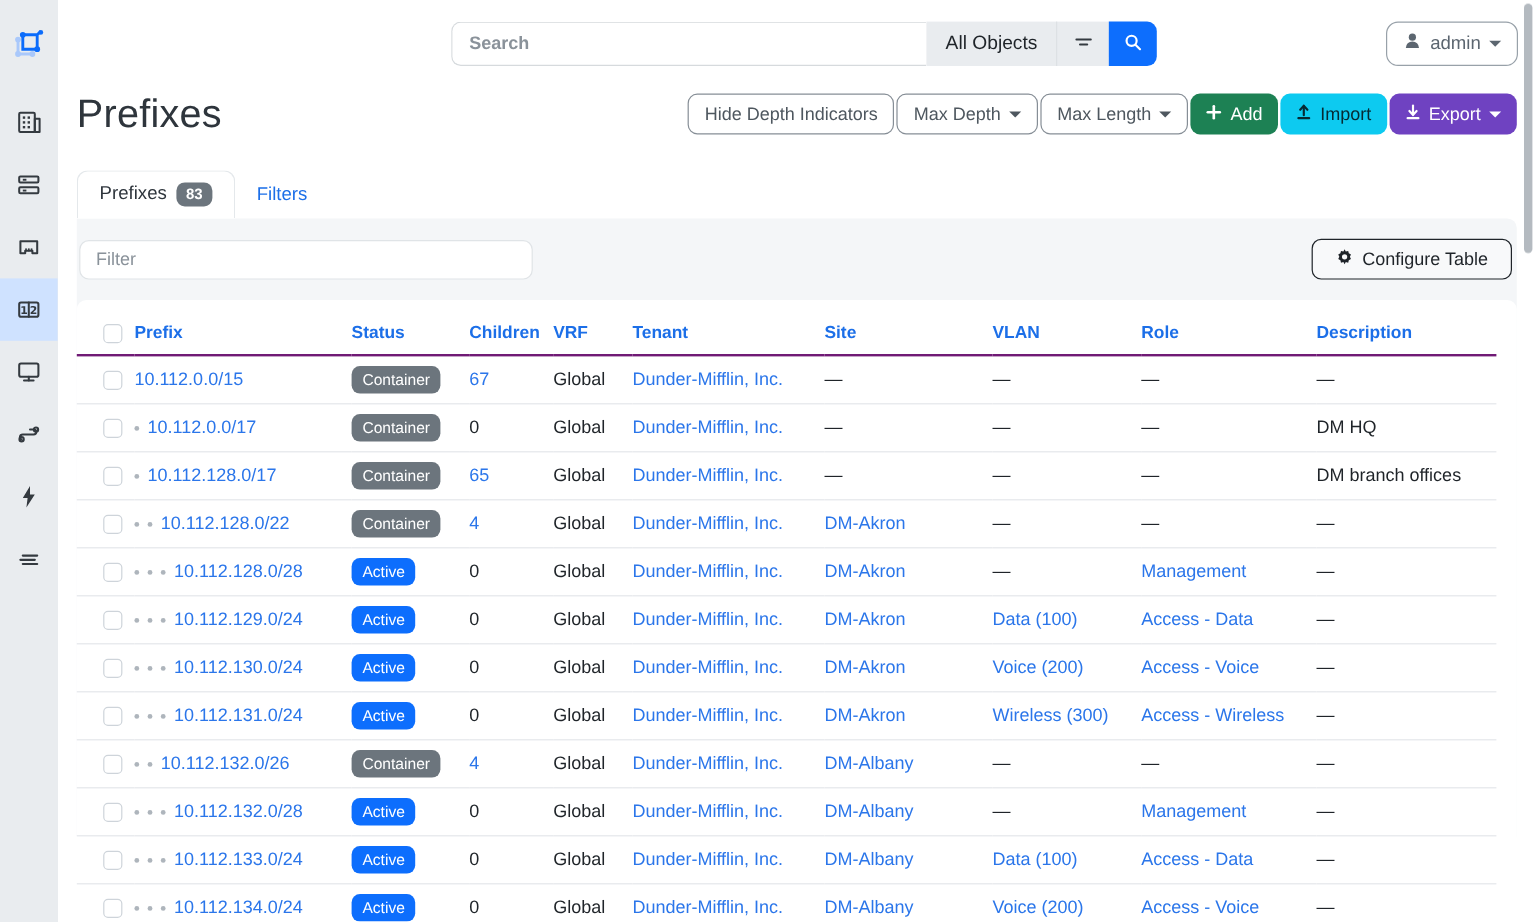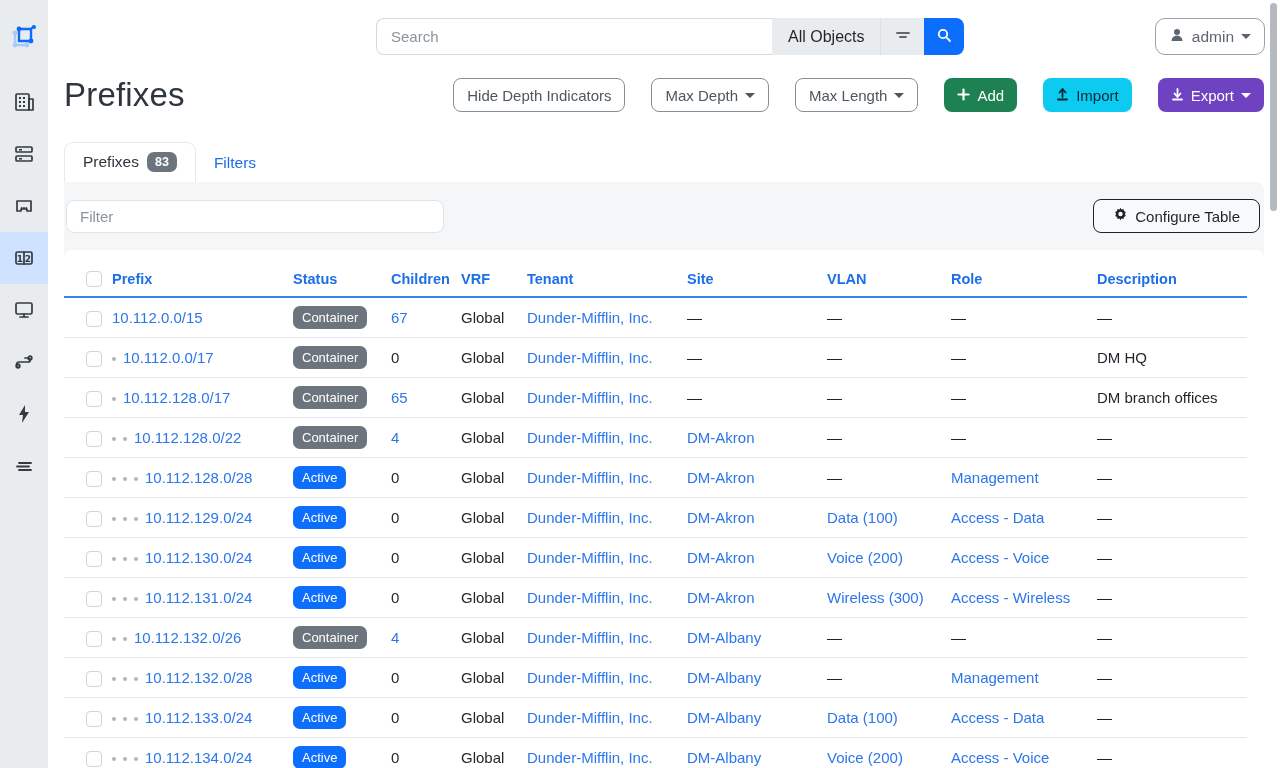--- a/index.html
+++ b/index.html
@@ -20,20 +20,21 @@
   .side-item.active { background:#cfe2ff; }
   .side-item svg, .side-logo svg { display:block; }
   
   .main { margin-left:48px; position:relative; height:768px; }
   .topbar { position:relative; height:72px; }
   .search-group { position:absolute; left:328px; top:18px; height:37px; display:flex; }
   .search-input {
     width:396px; height:37px; border:1px solid #d6dadd; border-right:none;
     border-radius:8px 0 0 8px; padding:0 14px; font-size:15px; color:#495057; outline:none;
     font-family:"Liberation Sans", sans-serif;
+    font-weight:bold;
   }
   .search-input::placeholder { color:#8a929a; }
   .btn-scope {
     height:37px; padding:0 16px; background:#e9ecef; border:none; font-size:16px;
     color:#1f2429; cursor:pointer; font-family:"Liberation Sans", sans-serif;
   }
   .btn-sfilter {
     height:37px; width:44px; background:#e9ecef; border:none; border-left:1px solid #dde1e4;
     cursor:pointer; display:flex; align-items:center; justify-content:center;
   }
@@ -44,21 +45,21 @@
   .user-btn {
     position:absolute; right:15px; top:18px; height:37px; padding:0 13px;
     background:#fff; border:1px solid #98a1a9; border-radius:10px;
     display:flex; align-items:center; gap:7px; color:#5c6670; font-size:15.5px; cursor:pointer;
     font-family:"Liberation Sans", sans-serif;
   }
   .caret { width:0; height:0; border-left:5px solid transparent; border-right:5px solid transparent; border-top:5px solid currentColor; display:inline-block; }
   
   .page-head { display:flex; align-items:center; padding:0 16px; height:46px; }
   .page-title { font-size:33px; font-weight:400; color:#2e353c; letter-spacing:0.2px; }
-  .head-actions { margin-left:auto; display:flex; align-items:flex-end; gap:26px; }
+  .head-actions { margin-left:auto; display:flex; align-items:flex-end; gap:2px; }
   .btn { font-family:"Liberation Sans", sans-serif; font-size:15px; cursor:pointer; display:inline-flex; align-items:center; gap:7px; }
   .btn-outline {
     background:#fff; color:#4e575f; border:1px solid #868e96; border-radius:8px; height:34px; padding:0 13px;
   }
   .btn-add { background:#1d8154; color:#fff; border:none; border-radius:8px; height:34px; padding:0 13px; }
   .btn-import { background:#0dcaf0; color:#062a33; border:none; border-radius:8px; height:34px; padding:0 13px; }
   .btn-export { background:#6f42c1; color:#fff; border:none; border-radius:8px; height:34px; padding:0 13px; }
   
   .tabs { display:flex; margin:24px 16px 0; align-items:flex-end; }
   .tab {
@@ -81,21 +82,21 @@
   .filter-input::placeholder { color:#8a929a; }
   .btn-configure {
     margin-left:auto; margin-right:2px; background:#f8f9fa; color:#1f2429;
     border:1px solid #1f2429; border-radius:8px; height:34px; padding:0 19px;
   }
   
   .card {
     margin-top:17px; background:#fff; border-radius:8px 8px 0 0; min-height:522px; padding-top:8px;
   }
   table { border-collapse:collapse; table-layout:fixed; width:1183px; margin-left:0; }
-  th { text-align:left; font-size:14.5px; color:#1c6fe8; padding:12px 8px 9px 0; border-bottom:2px solid #3b82f6; }
+  th { text-align:left; font-size:14.5px; color:#1c6fe8; padding:12px 8px 9px 0; border-bottom:2px solid #701a75; }
   th a { color:#1c6fe8; text-decoration:none; font-weight:bold; }
   td { font-size:15px; padding:8px 8px 8px 0; border-bottom:1px solid #e4e7ea; color:#1f2429; vertical-align:middle; height:37px; }
   .col-cb { padding-left:22px; }
   .cb {
     width:16px; height:16px; border:1px solid #ced4da; border-radius:4px; background:#fff; cursor:pointer; display:inline-block; vertical-align:middle;
   }
   a.cell-link { color:#2b76ea; text-decoration:none; cursor:pointer; }
   .dot { display:inline-block; width:4px; height:4px; border-radius:50%; background:#aeb5bc; margin-right:7px; vertical-align:middle; }
   .badge { display:inline-block; font-size:13px; font-weight:500; color:#fff; padding:4px 9px; border-radius:7px; }
   .badge.active { background:#0d6efd; }

